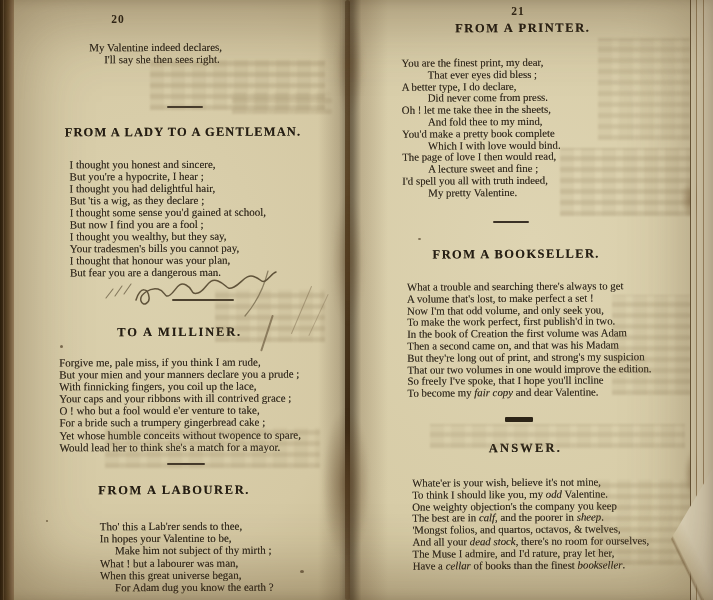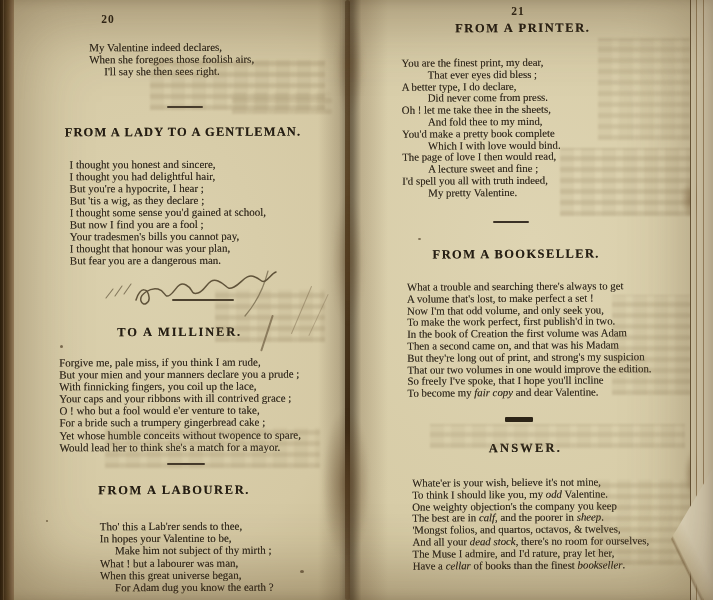--- a/index.html
+++ b/index.html
@@ -56,21 +56,21 @@
   .gh3{left:105px;top:428px;width:215px;height:40px;opacity:.5;}
   .gh4{left:560px;top:148px;width:132px;height:68px;}
   .gh5{left:598px;top:38px;width:92px;height:102px;opacity:.45;}
   .gh6{left:612px;top:295px;width:80px;height:100px;opacity:.5;}
   .gh7{left:430px;top:424px;width:255px;height:24px;opacity:.45;}
   .gh8{left:596px;top:480px;width:100px;height:85px;opacity:.5;}
   .gh9{left:232px;top:92px;width:100px;height:22px;opacity:.45;}
   
   .pgnum{position:absolute;width:40px;text-align:center;font-size:11.5px;font-weight:700;
     letter-spacing:1px;color:#2c2417;}
-  .pgnum-l{left:74px;top:13px;}
+  .pgnum-l{left:84px;top:13px;}
   .pgnum-r{left:157px;top:5px;font-family:Liberation Serif, serif;}
   .sections{position:absolute;inset:0;}
   #left-sections{transform:rotate(-0.2deg);}
   #right-sections{transform:rotate(-0.35deg);}
   .sec{position:absolute;left:0;width:100%;}
   .sec-heading{margin:0;font-size:12.5px;font-weight:700;letter-spacing:1.3px;
     text-align:center;white-space:nowrap;color:#241d13;line-height:16px;
     text-shadow:0 0 .5px rgba(36,29,19,.55);}
   .poem{color:#2f271c;text-shadow:0 0 .4px rgba(47,39,28,.5);}
   .vline{white-space:nowrap;}
@@ -113,33 +113,33 @@
 <div class="book">
 
   <div class="binding-left"></div>
 
   <div class="page page-left">
     <div class="pgnum pgnum-l">20</div>
     <div class="sections" id="left-sections">
         <section class="sec sec-l0">
           <div class="poem">
             <div class="vline">My Valentine indeed declares,</div>
-            <div class="vline">When she foregoes those foolish airs,</div>
             <div class="vline ind">I'll say she then sees right.</div>
           </div>
         </section>
         <section class="sec sec-l1">
           <h2 class="sec-heading">FROM A LADY TO A GENTLEMAN.</h2>
           <div class="poem">
             <div class="vline">I thought you honest and sincere,</div>
+            <div class="vline">But you're a hypocrite, I hear ;</div>
             <div class="vline">I thought you had delightful hair,</div>
-            <div class="vline">But you're a hypocrite, I hear ;</div>
             <div class="vline">But 'tis a wig, as they declare ;</div>
             <div class="vline">I thought some sense you'd gained at school,</div>
             <div class="vline">But now I find you are a fool ;</div>
+            <div class="vline">I thought you wealthy, but they say,</div>
             <div class="vline">Your tradesmen's bills you cannot pay,</div>
             <div class="vline">I thought that honour was your plan,</div>
             <div class="vline">But fear you are a dangerous man.</div>
           </div>
         </section>
         <section class="sec sec-l2">
           <h2 class="sec-heading">TO A MILLINER.</h2>
           <div class="poem">
             <div class="vline">Forgive me, pale miss, if you think I am rude,</div>
             <div class="vline">But your mien and your manners declare you a prude ;</div>

